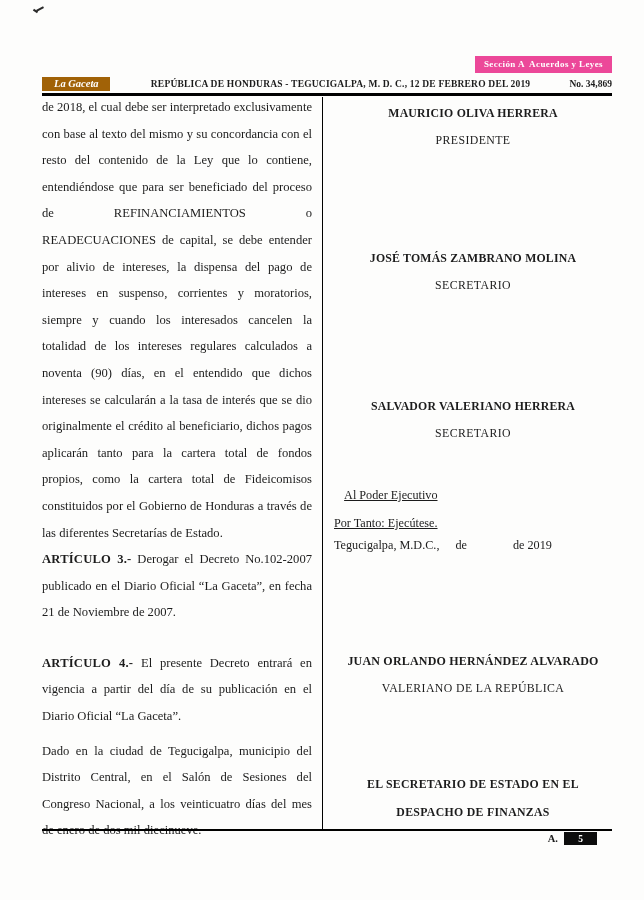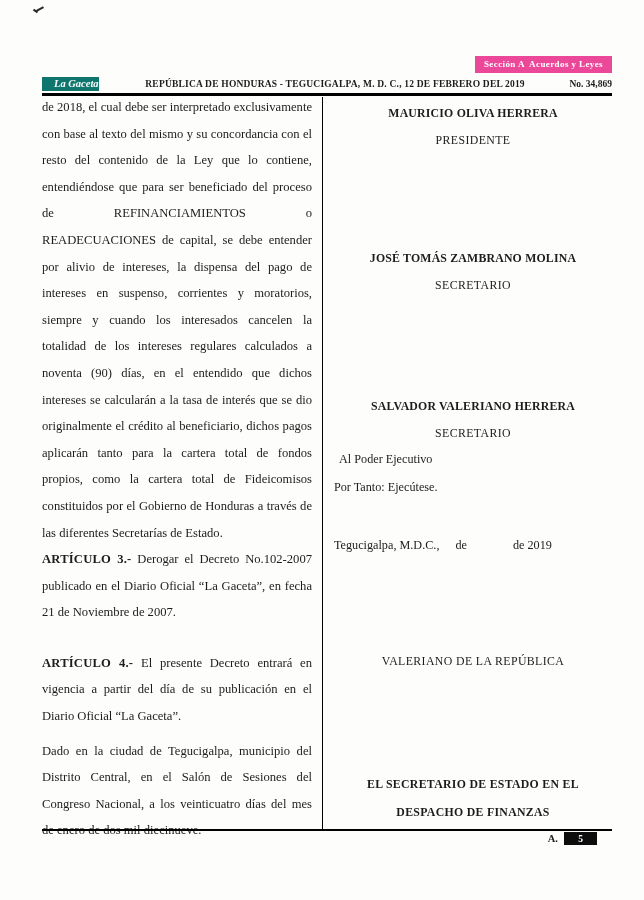--- a/index.html
+++ b/index.html
@@ -33,24 +33,24 @@
   }
 
   
   .header-bar {
     position: absolute; top: 77px; left: 42px; right: 32px;
     display: flex; align-items: center;
     border-bottom: 3px solid #000;
     padding-bottom: 2px;
   }
   .masthead-box {
-    background: #0f766e; color: #fff;
+    background: #a16207; color: #fff;
     font-style: italic; font-weight: bold;
     font-size: 10.5px;
-    padding: 1px 0 2px 12px;
+    padding: 1px 11px 2px 12px;
     margin-right: 8px;
   }
   .header-title {
     flex: 1; text-align: center;
     font-weight: bold; font-size: 9.5px;
     letter-spacing: 0.2px;
     white-space: nowrap;
   }
   .issue-no { font-weight: bold; font-size: 9.5px; margin-left: 6px; }
 
@@ -75,21 +75,21 @@
   
   .col-right {
     position: absolute; left: 332px; top: 97px; width: 282px; height: 732px;
   }
   .sig-block { position: absolute; left: 0; right: 0; text-align: center; line-height: 27px; font-size: 11.8px; }
   .sig-name { font-weight: bold; letter-spacing: 0.2px; }
   .sig-title { font-weight: normal; letter-spacing: 0.4px; }
   .sig-1 { top: 3px; }
   .sig-2 { top: 148px; }
   .sig-3 { top: 296px; }
-  .exec-block { position: absolute; top: 348px; left: 2px; text-align: center; line-height: 28px; font-size: 12.2px; }
+  .exec-block { position: absolute; top: 384px; left: 2px; text-align: right; line-height: 28px; font-size: 12.2px; text-decoration: underline; }
   .dateline { position: absolute; top: 441px; left: 2px; font-size: 12.2px; white-space: nowrap; }
   .dateline .gap1 { margin-left: 16px; }
   .dateline .gap2 { margin-left: 46px; }
   .sig-4 { top: 551px; }
   .sig-4 .sig-name { font-size: 12px; }
   .finance-block { position: absolute; top: 673px; left: 0; right: 0; text-align: center; line-height: 28px; font-size: 11.8px; font-weight: bold; letter-spacing: 0.3px; }
 
   
   .footer-rule {
     position: absolute; top: 829px; left: 42px; right: 32px;
@@ -152,20 +152,21 @@
   <div class="exec-block">
     <div>Al Poder Ejecutivo</div>
     <div>Por Tanto: Ejecútese.</div>
   </div>
 
   <div class="dateline">
     <span>Tegucigalpa, M.D.C.,</span><span class="gap1">de</span><span class="gap2">de 2019</span>
   </div>
 
   <div class="sig-block sig-4">
+    <div class="sig-name">JUAN ORLANDO HERNÁNDEZ ALVARADO</div>
     <div class="sig-title">VALERIANO DE LA REPÚBLICA</div>
   </div>
 
   <div class="finance-block">
     <div>EL SECRETARIO DE ESTADO EN EL</div>
     <div>DESPACHO DE FINANZAS</div>
   </div>
 
 </div>
 

